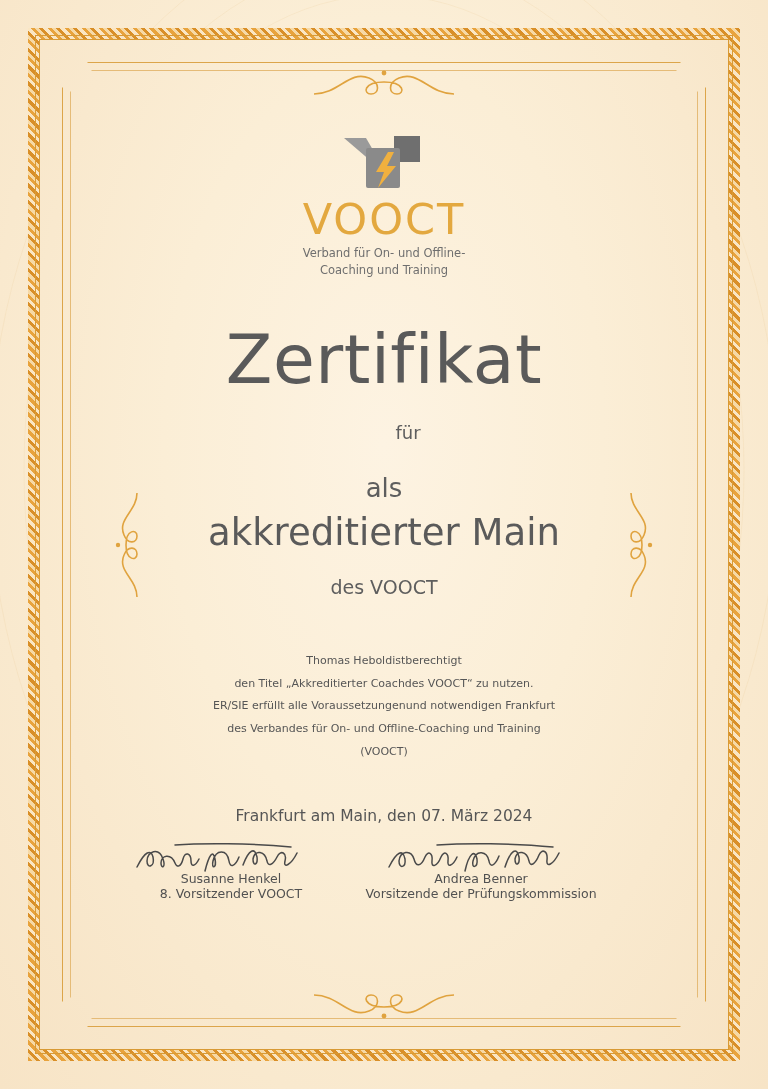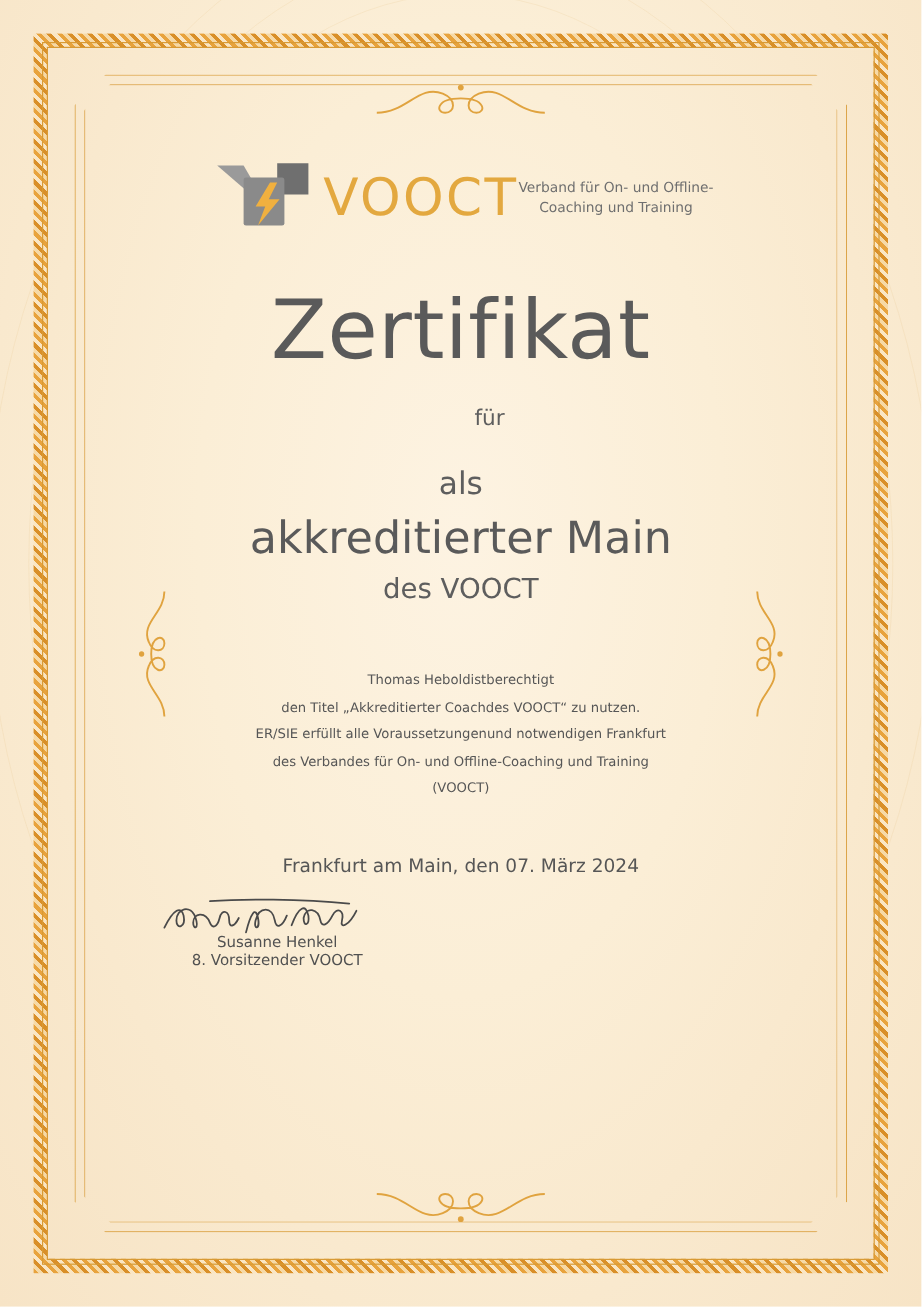--- a/index.html
+++ b/index.html
@@ -106,20 +106,21 @@
     flex-direction: column;
     align-items: center;
     text-align: center;
     color: #5b5b5b;
   }
 
   
   .logo-wrap {
     margin-top: 22px;
     display: flex;
+    flex-direction: column;
     align-items: center;
   }
   .logo-mark { width: 96px; height: 62px; }
   .logo-word {
     font-size: 43px;
     letter-spacing: 2px;
     color: #e3a83f;
     line-height: 1;
     margin-top: 4px;
     font-family: "DejaVu Sans", sans-serif;
@@ -156,22 +157,22 @@
     margin-top: 30px;
     font-size: 26px;
     color: #5e5e5e;
   }
   .role {
     margin-top: 8px;
     font-size: 37px;
     color: #5a5a5a;
   }
   .org {
-    margin-top: 8px;
-    font-size: 23px;
+    margin-top: 22px;
+    font-size: 19px;
     color: #5e5e5e;
   }
 
   
   .body-text {
     margin-top: 52px;
     font-size: 11px;
     line-height: 2.05;
     color: #565656;
     max-width: 560px;
@@ -301,17 +302,27 @@
         <svg class="sig-img" width="200" height="34" viewBox="0 0 200 34" fill="none" stroke="#4a4a4a" stroke-width="1.5" stroke-linecap="round">
           <path d="M6 26 C 14 10, 20 8, 22 16 C 24 26, 16 28, 16 20 C 16 10, 28 6, 32 18 C 35 27, 30 28, 30 22 C 30 14, 40 12, 44 22 C 46 27, 50 26, 52 18 C 54 10, 60 12, 60 20 C 60 26, 64 26, 68 18"></path>
           <path d="M74 30 C 78 14, 82 8, 84 18 C 86 28, 80 28, 82 20 C 85 8, 96 8, 98 20 C 99 27, 104 26, 108 16"></path>
           <path d="M112 24 C 118 8, 124 6, 126 16 C 127 24, 122 26, 122 18 C 124 8, 134 10, 136 20 C 137 26, 142 24, 146 16 C 150 8, 156 12, 154 20 C 152 28, 160 24, 166 12"></path>
           <path d="M44 4 C 70 2, 120 2, 160 6"></path>
         </svg>
         <div class="sig-name">Susanne Henkel</div>
         <div class="sig-role">8. Vorsitzender VOOCT</div>
       </div>
 
+      <div class="sig-block">
+        <svg class="sig-img" width="200" height="34" viewBox="0 0 200 34" fill="none" stroke="#4a4a4a" stroke-width="1.5" stroke-linecap="round">
+          <path d="M8 26 C 16 10, 22 8, 24 18 C 25 27, 18 28, 18 20 C 19 10, 30 8, 33 18 C 35 26, 40 26, 44 16 C 47 9, 52 12, 51 20 C 50 27, 56 26, 60 16 C 63 9, 68 12, 67 20 C 66 27, 72 25, 76 16"></path>
+          <path d="M84 30 C 88 12, 94 8, 96 18 C 97 27, 90 28, 92 20 C 95 8, 106 10, 108 20 C 109 27, 114 25, 118 15"></path>
+          <path d="M124 26 C 130 8, 136 6, 138 16 C 139 24, 134 26, 134 18 C 136 8, 146 10, 148 20 C 149 26, 154 24, 158 14 C 161 7, 167 10, 166 19 C 165 27, 172 24, 178 12"></path>
+          <path d="M56 4 C 84 2, 132 2, 172 6"></path>
+        </svg>
+        <div class="sig-name">Andrea Benner</div>
+        <div class="sig-role">Vorsitzende der Prüfungskommission</div>
+      </div>
 
     </div>
 
   </div>
 </div>
 
 </body></html>

